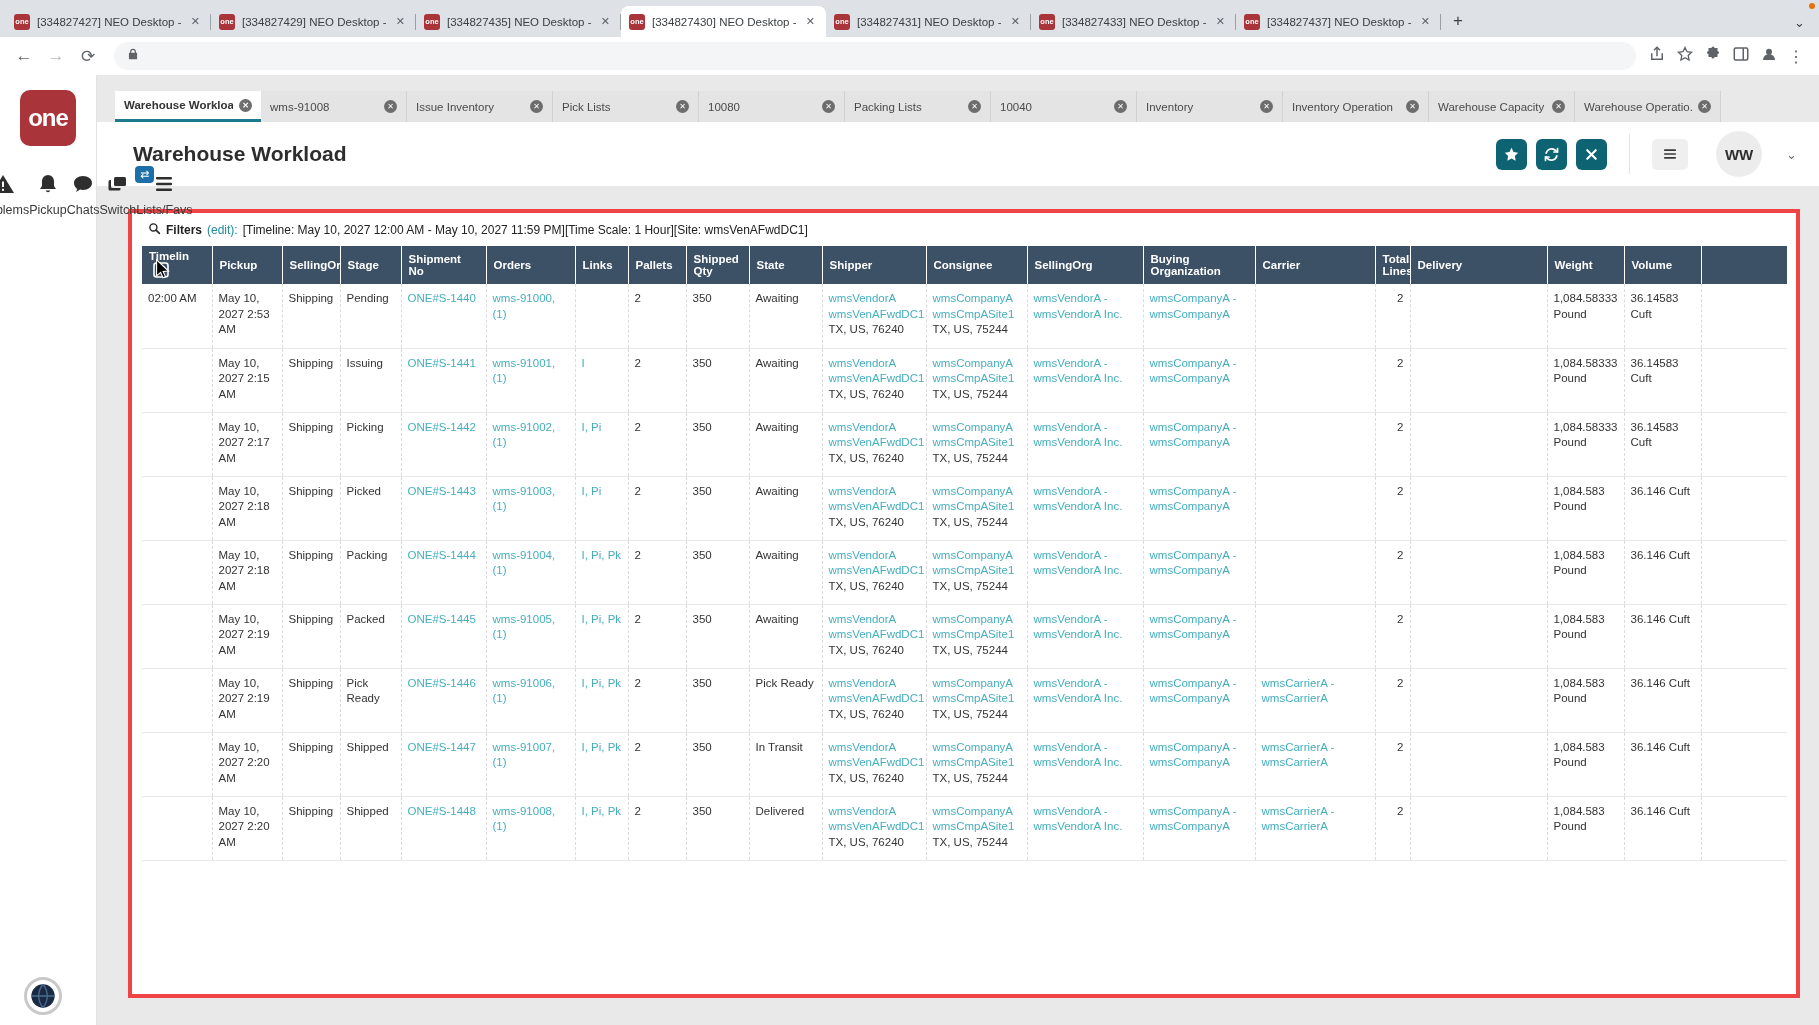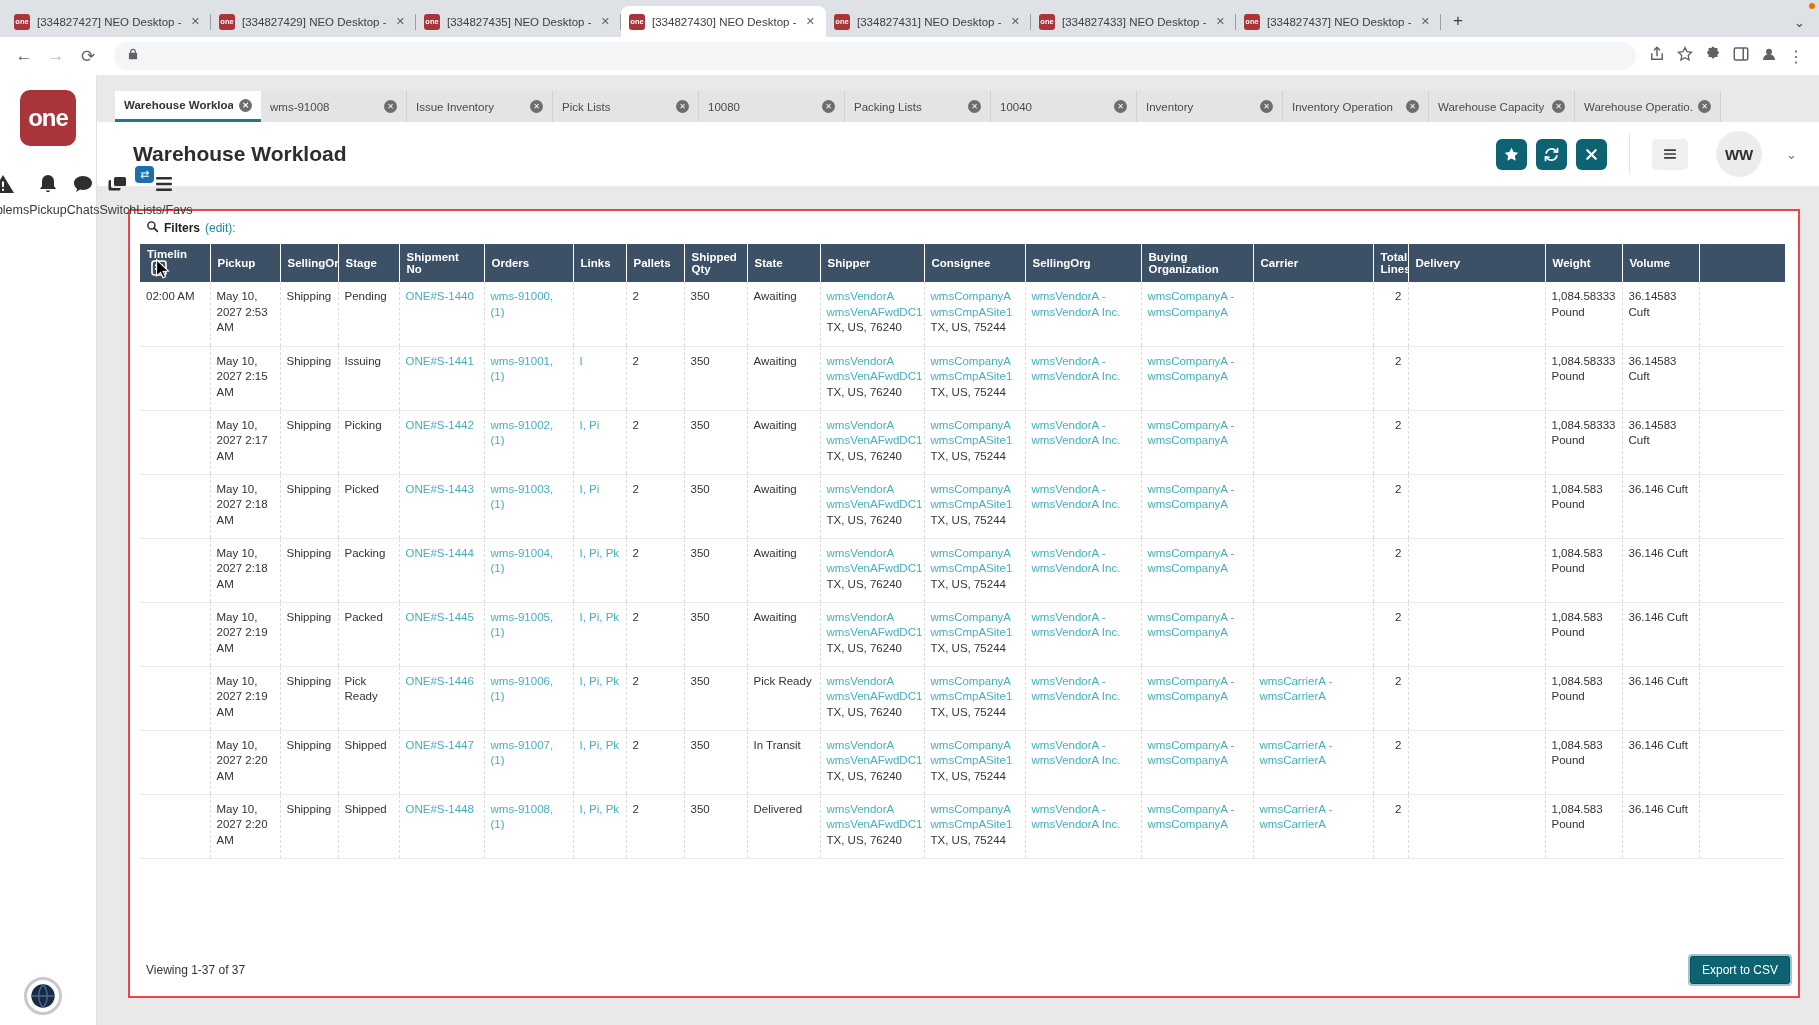--- a/index.html
+++ b/index.html
@@ -65,21 +65,21 @@
   .user-wrap { display:flex; align-items:center; margin-left:28px; gap:12px; }
   .avatar { width:46px; height:46px; border-radius:50%; background:#ececec; color:#2f2f2f; font-weight:bold; font-size:15px;
             display:flex; align-items:center; justify-content:center; }
   .uinfo { line-height:1.3; }
   .uinfo .nm { font-size:12.5px; font-weight:bold; color:#222; }
   .uinfo .rl { font-size:12px; color:#3b3b3b; }
   .uinfo .em { font-size:11px; color:#a7a7a7; }
   .u-chevron { font-size:13px; color:#6d6d6d; margin-left:24px; }
 
   
-  .card { margin:23px 19px 0 31px; background:#fff; border:2px solid #ef4444; height:789px; display:flex; flex-direction:column; }
+  .card { margin:23px 19px 0 31px; background:#fff; border:4px solid #ef4444; height:789px; display:flex; flex-direction:column; }
   .filters-row { padding:9px 16px 6px; font-size:12px; color:#222; display:flex; align-items:center; gap:5px; }
   .filters-row svg { width:13px; height:13px; }
   .filters-row .fl { font-weight:bold; }
   .filters-row .fe { color:#1d8ca0; cursor:pointer; }
 
   table { border-collapse:collapse; table-layout:fixed; width:1645px; margin:2px 0 0 10px; font-size:11.5px; }
   thead th { background:#3c5165; color:#fff; font-size:11.5px; font-weight:bold; text-align:left; vertical-align:middle;
              padding:4px 7px; height:38px; border-right:1px solid #4c617531; border-right:1px solid rgba(255,255,255,0.18); position:relative; }
   thead th .calbox { display:inline-block; vertical-align:-3px; margin-left:4px; }
   tbody td { vertical-align:top; padding:7px 6px; color:#333; border-left:1px dashed #dcdcdc; border-bottom:1px solid #e9e9e9; line-height:1.35; }
@@ -329,20 +329,21 @@
     <div class="card">
       <div class="filters-row">
         <span>
           <svg viewBox="0 0 24 24">
               <circle cx="10" cy="10" r="6.5" fill="none" stroke="#222" stroke-width="2.6"></circle>
               <line x1="15" y1="15" x2="21" y2="21" stroke="#222" stroke-width="3" stroke-linecap="round"></line>
             </svg>
         </span>
         <span class="fl">Filters</span>
         <span class="fe">(edit):</span>
+        <span>[Timeline: May 10, 2027 12:00 AM - May 10, 2027 11:59 PM][Time Scale: 1 Hour][Site: wmsVenAFwdDC1]</span>
       </div>
 
       <table>
         <colgroup>
             <col style="width: 70px;">
             <col style="width: 70px;">
             <col style="width: 58px;">
             <col style="width: 61px;">
             <col style="width: 85px;">
             <col style="width: 89px;">
@@ -662,23 +663,19 @@
               <td><span class="lnk">wmsCarrierA - wmsCarrierA</span></td>
               <td class="num-r">2</td>
               <td></td>
               <td>1,084.583 Pound</td>
               <td>36.146 Cuft</td>
               <td></td>
             </tr>
           </tbody>
       </table>
 
-      <div class="card-footer">
-        <span class="viewing">Viewing 1-37 of 37</span>
-        <button class="export-btn">Export to CSV</button>
-      </div>
     </div>
   </div>
 </div>
 
 <svg class="cursor-arrow" viewBox="0 0 24 24">
   <path d="M5 2 L5 19.5 L9.4 15.7 L12 21.5 L14.7 20.3 L12.1 14.6 L18 14.2 Z" fill="#000" stroke="#fff" stroke-width="1.2"></path>
 </svg>
 
 </body></html>

